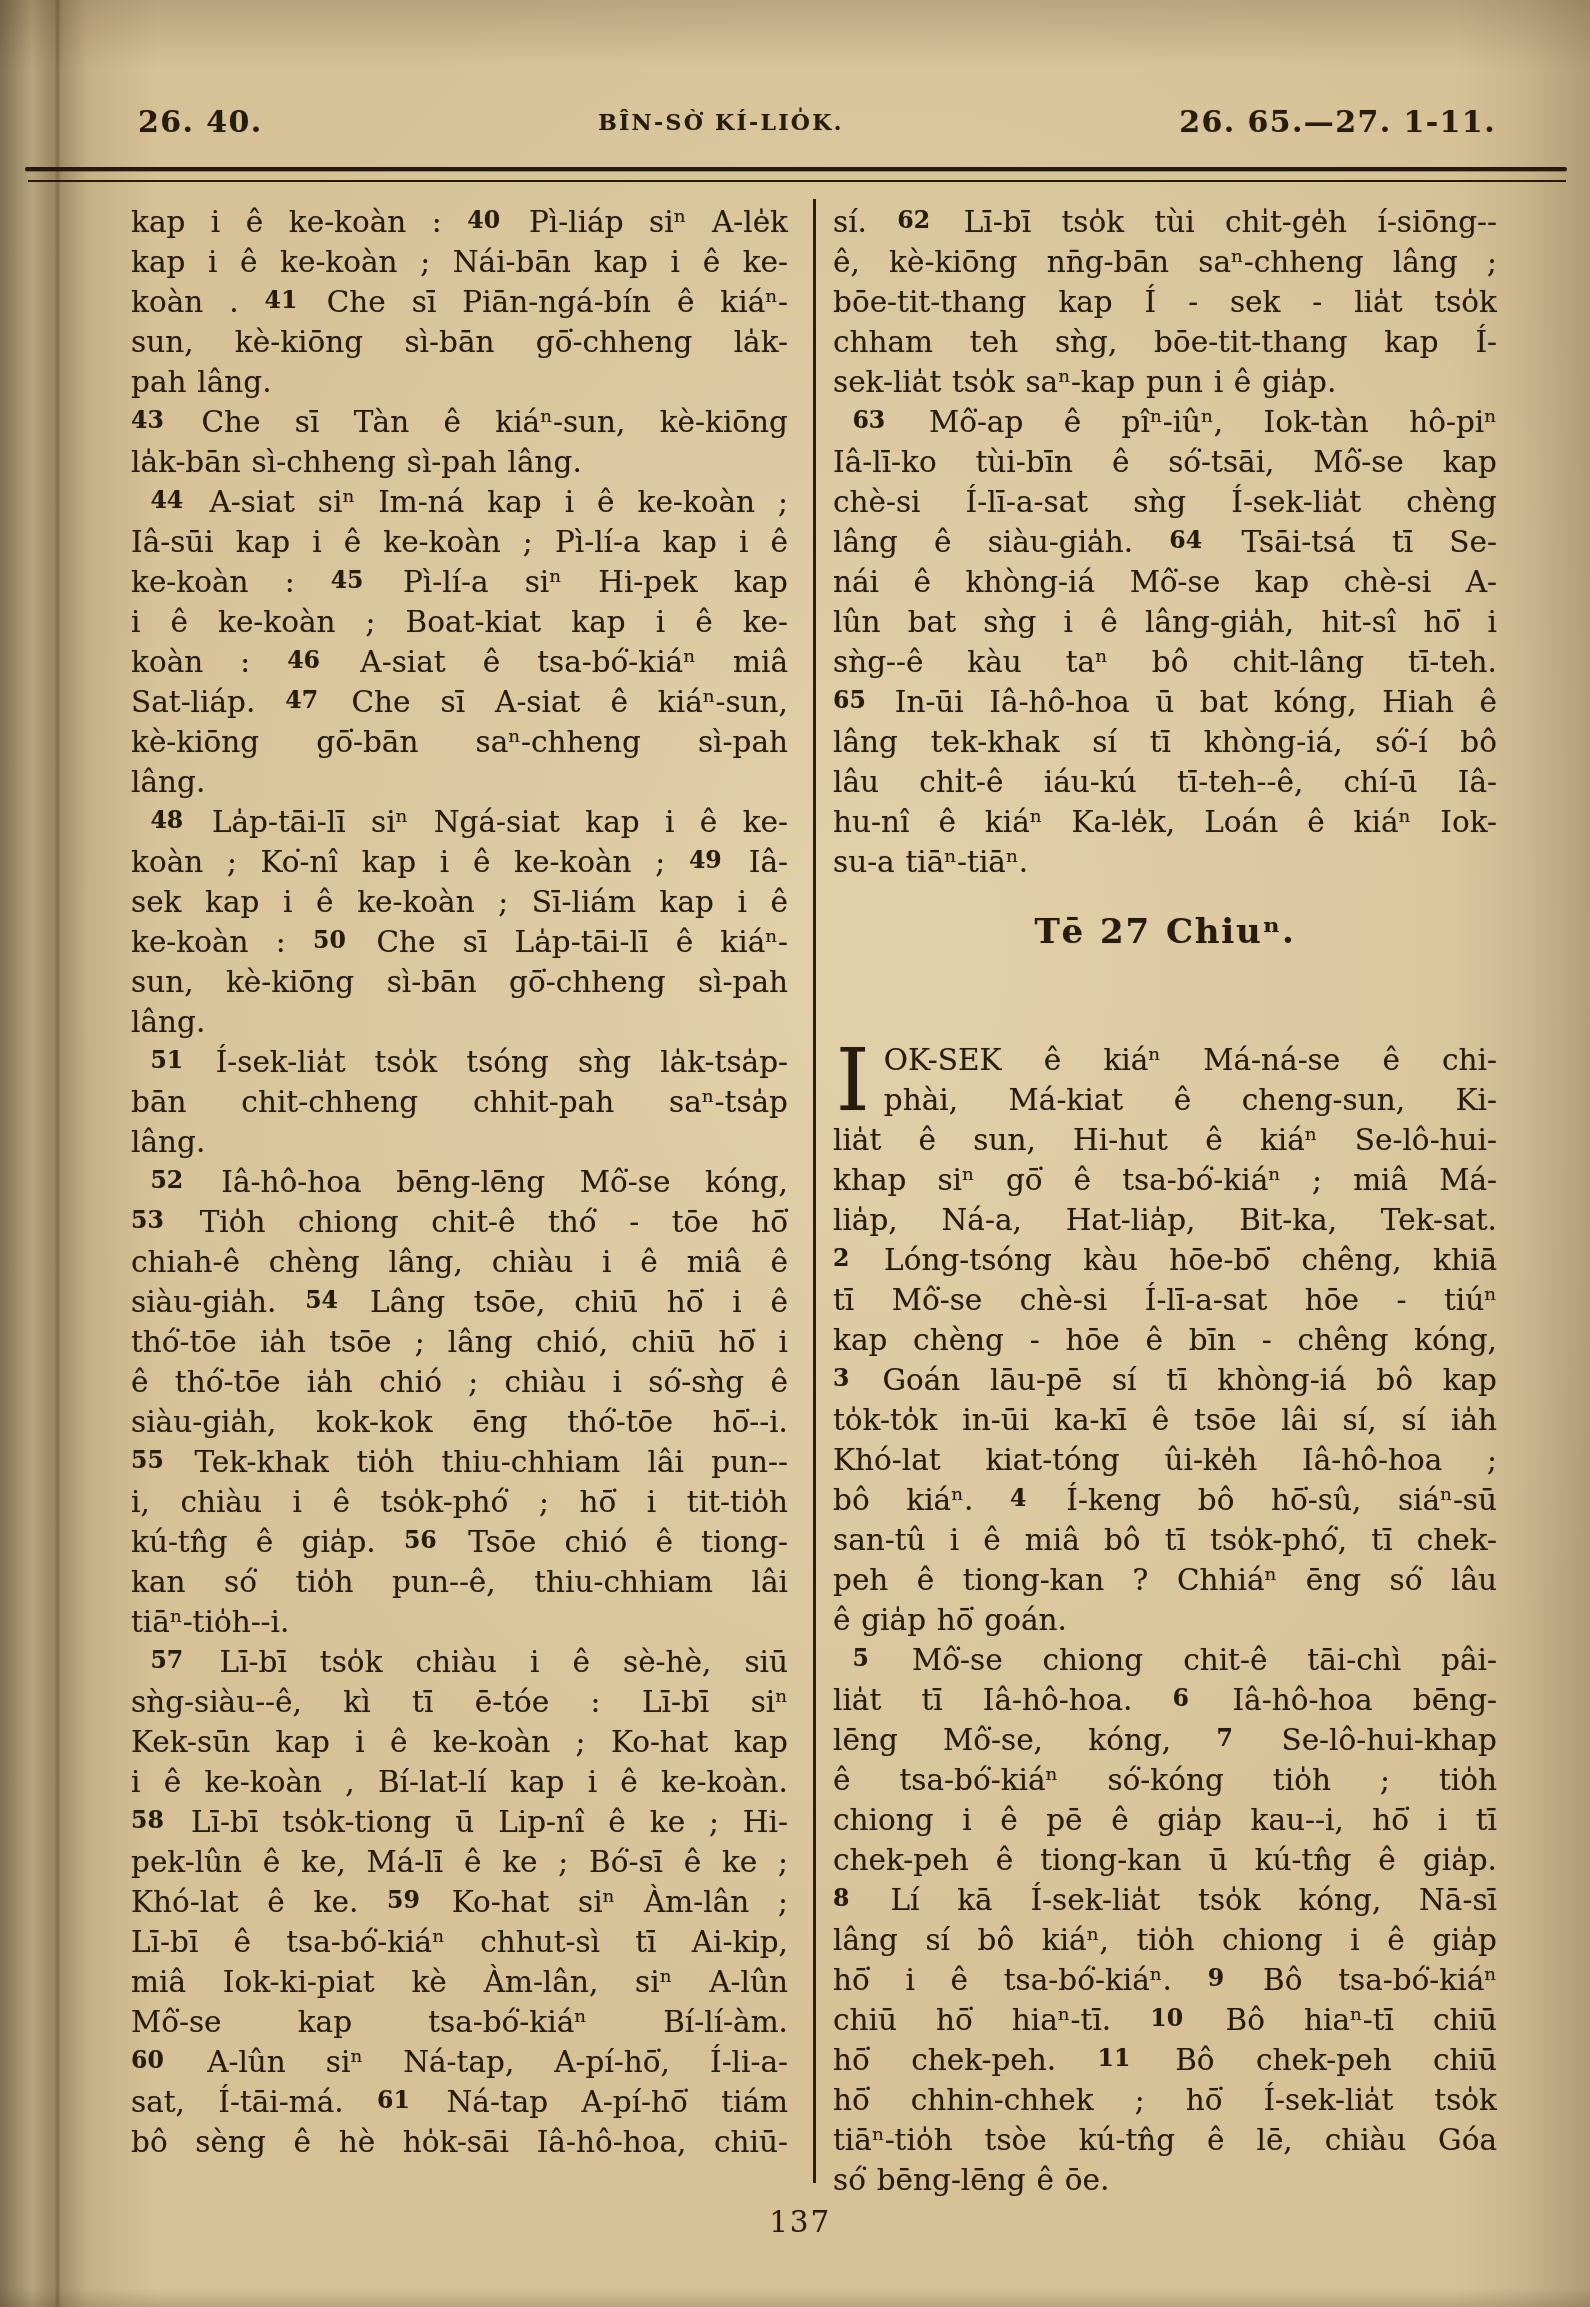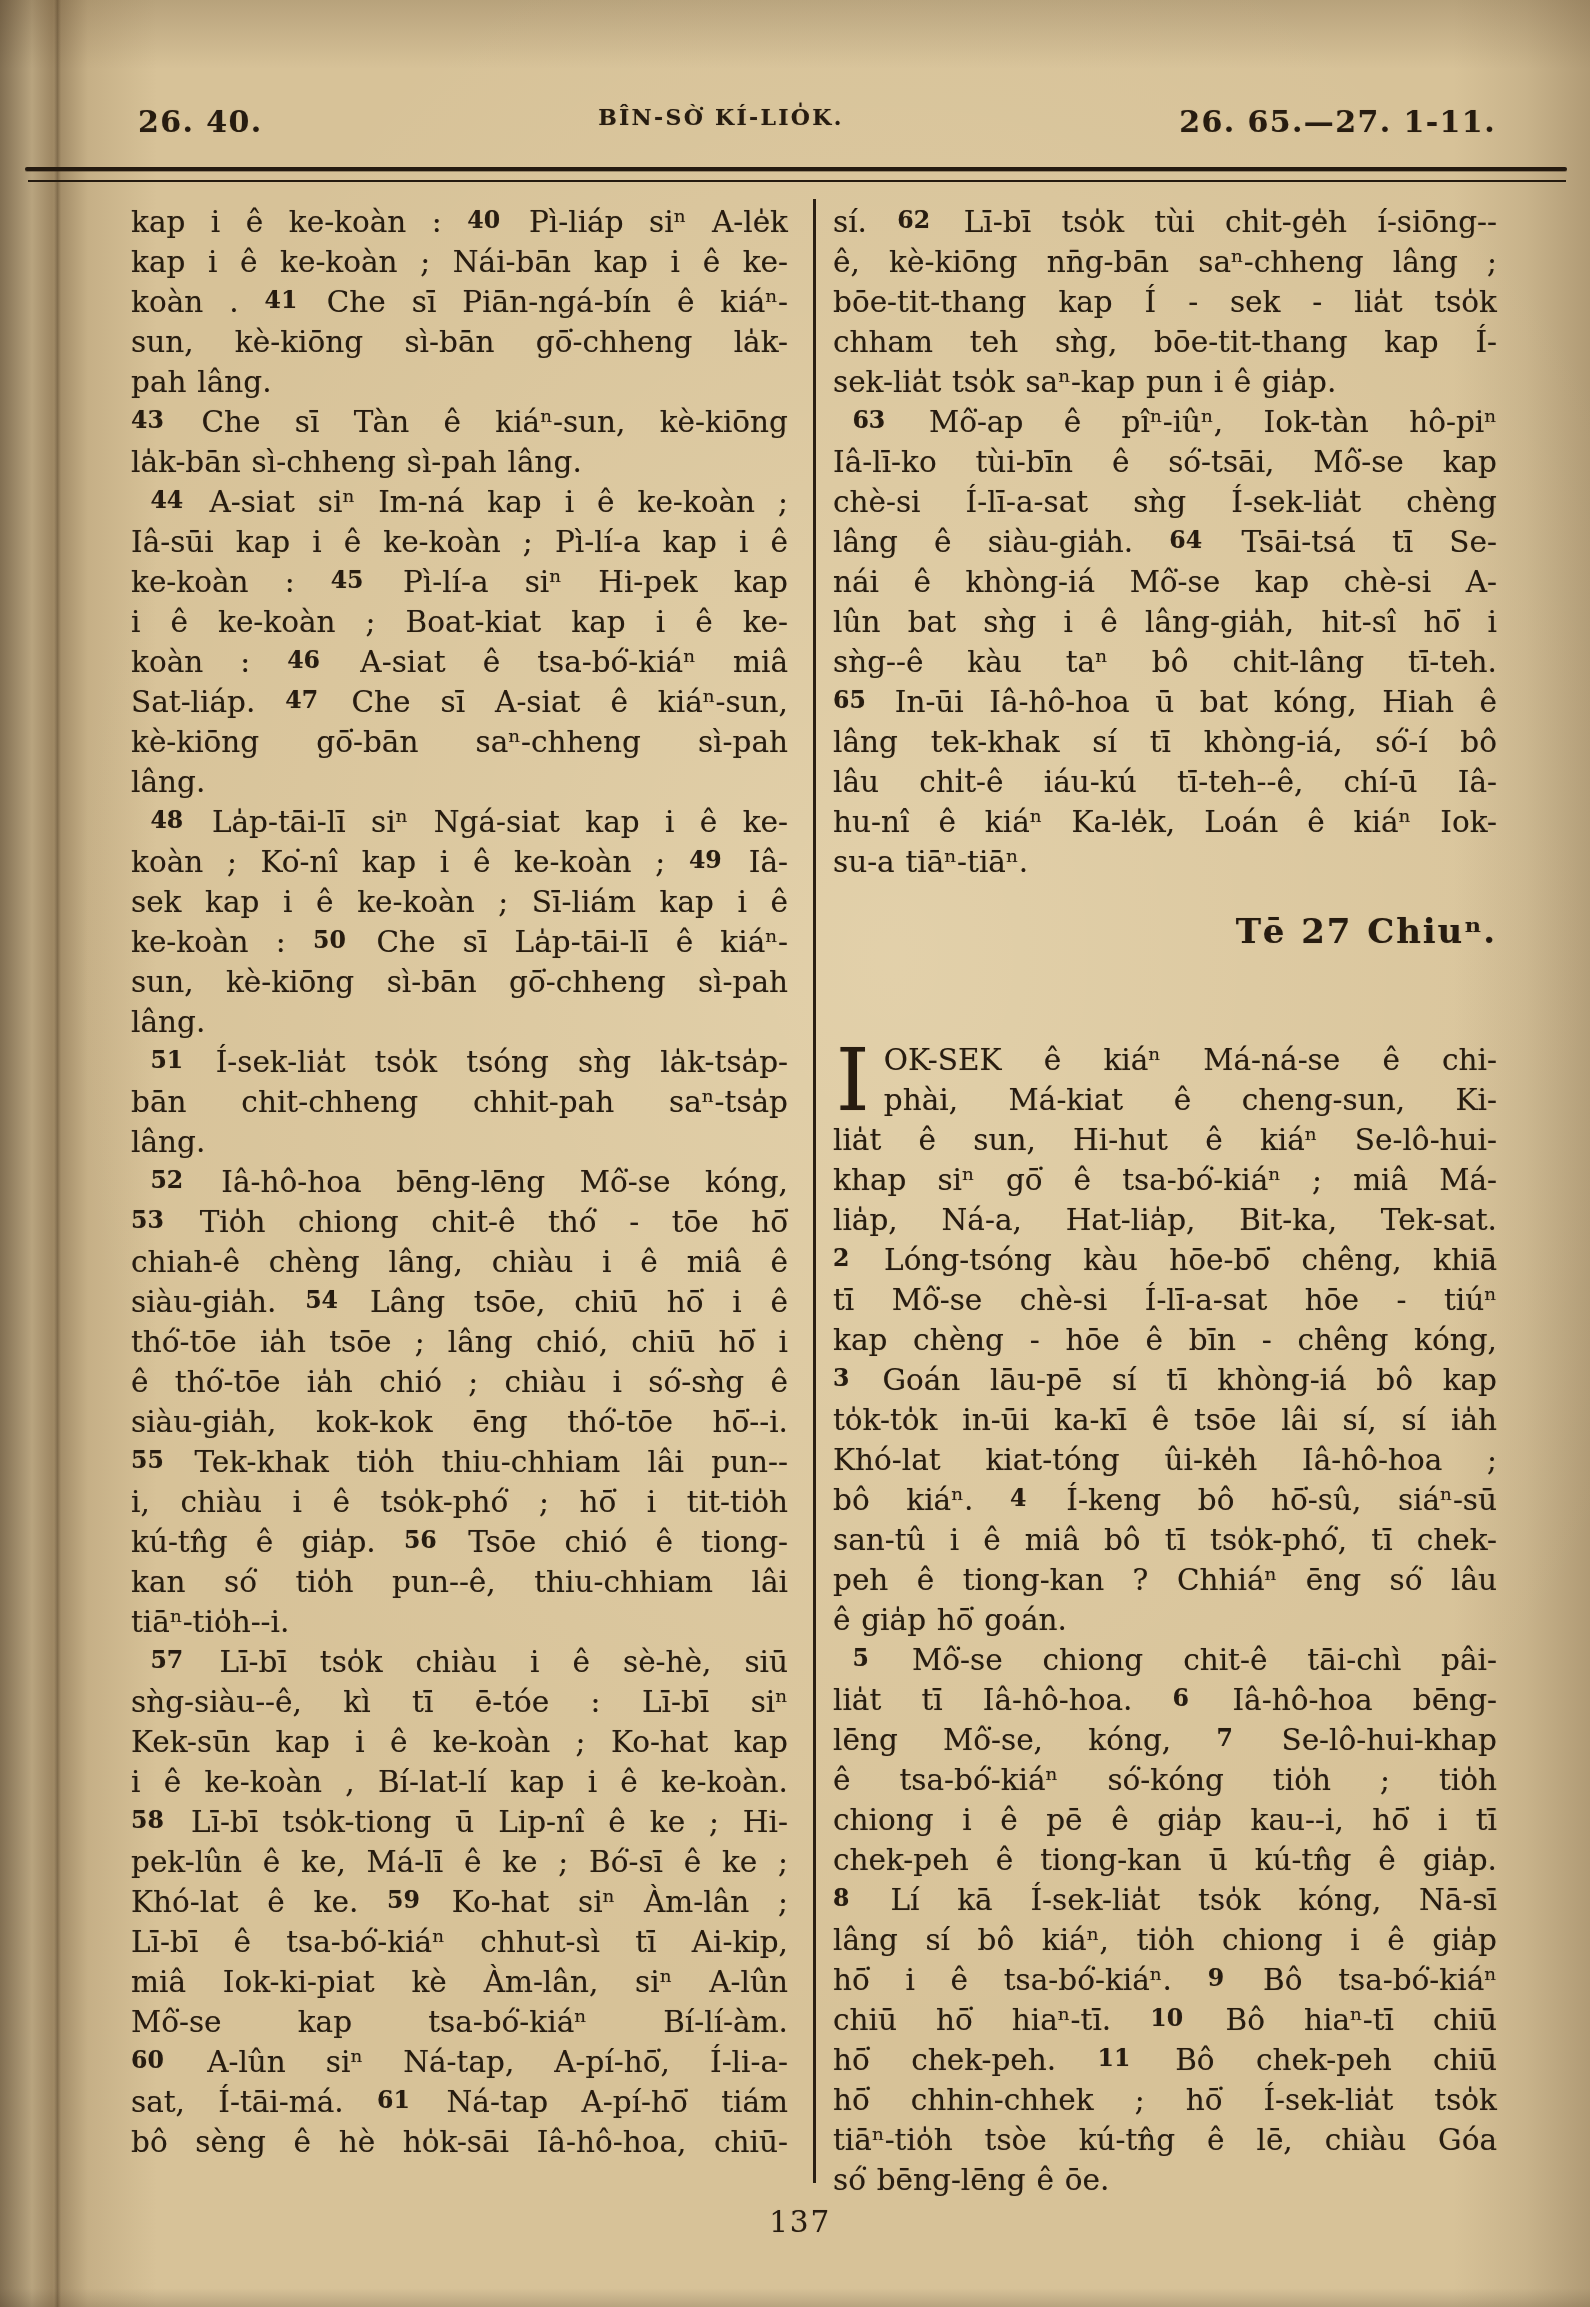--- a/index.html
+++ b/index.html
@@ -13,21 +13,21 @@
     background-image:
       radial-gradient(ellipse 1154px 1523px at 56% 40%, rgba(255,245,216,.28), rgba(255,245,216,0) 72%),
       linear-gradient(90deg, rgba(60,43,25,.55) 0px, rgba(60,43,25,.20) 32px, rgba(96,72,43,.48) 52px, rgba(96,72,43,.42) 62px, rgba(128,101,64,.20) 88px, rgba(128,101,64,0) 157px),
       linear-gradient(270deg, rgba(94,71,43,.32) 0px, rgba(94,71,43,.12) 65px, rgba(94,71,43,0) 138px),
       linear-gradient(180deg, rgba(94,71,43,.26) 0px, rgba(94,71,43,0) 69px),
       linear-gradient(0deg, #1b1209 0px, #25180d 25px, #27190e 32px, rgba(56,40,23,.55) 53px, rgba(56,40,23,0) 106px);
   }
   
   .hdr{
     position:absolute;left:138px;right:95px;top:104px;
-    display:flex;justify-content:space-between;align-items:flex-start;
+    display:flex;justify-content:space-between;align-items:center;
     font-weight:bold;white-space:nowrap;
     text-shadow:0 0 0.9px rgba(39,28,16,.35);
   }
   .hdr .ref{font-size:30px;letter-spacing:1.4px;}
   .hdr .title{font-size:22px;letter-spacing:2.3px;}
   .rule{position:absolute;background:#241a10;}
   .rule-a{left:25px;right:24px;top:167px;height:4.2px;border-radius:2.3px;box-shadow:0 0.9px 0.5px rgba(36,26,16,.35);}
   .rule-b{left:28px;right:25px;top:180px;height:2.3px;}
   .colrule{position:absolute;left:813px;top:199px;width:2.8px;height:1984px;background:#2a1f13;}
   
@@ -38,21 +38,21 @@
     text-shadow:0 0 0.7px rgba(39,28,16,.40);
   }
   .col-left{left:131px;width:657px;}
   .col-right{left:833px;width:664px;}
   .line{text-align:justify;text-align-last:justify;min-height:40px;}
   .line.end{text-align-last:left;}
   .line.indent{text-indent:19.4px;}
   sup.v{font-weight:bold;font-size:.80em;line-height:0;vertical-align:.16em;margin-right:.14em;letter-spacing:0;}
   .chapter{
     margin:28px 0 88px 0;
-    text-align:right;
+    text-align:center;
     font-size:34px;font-weight:bold;letter-spacing:1.8px;
     line-height:42px;
     text-shadow:0 0 0.9px rgba(39,28,16,.35);
   }
   .chapter-body{position:relative;}
   .dropcap{
     float:left;
     font-size:86px;line-height:73px;height:76px;
     margin:3.7px 14px 0 2.8px;
     text-shadow:0 0 0.9px rgba(39,28,16,.4);

